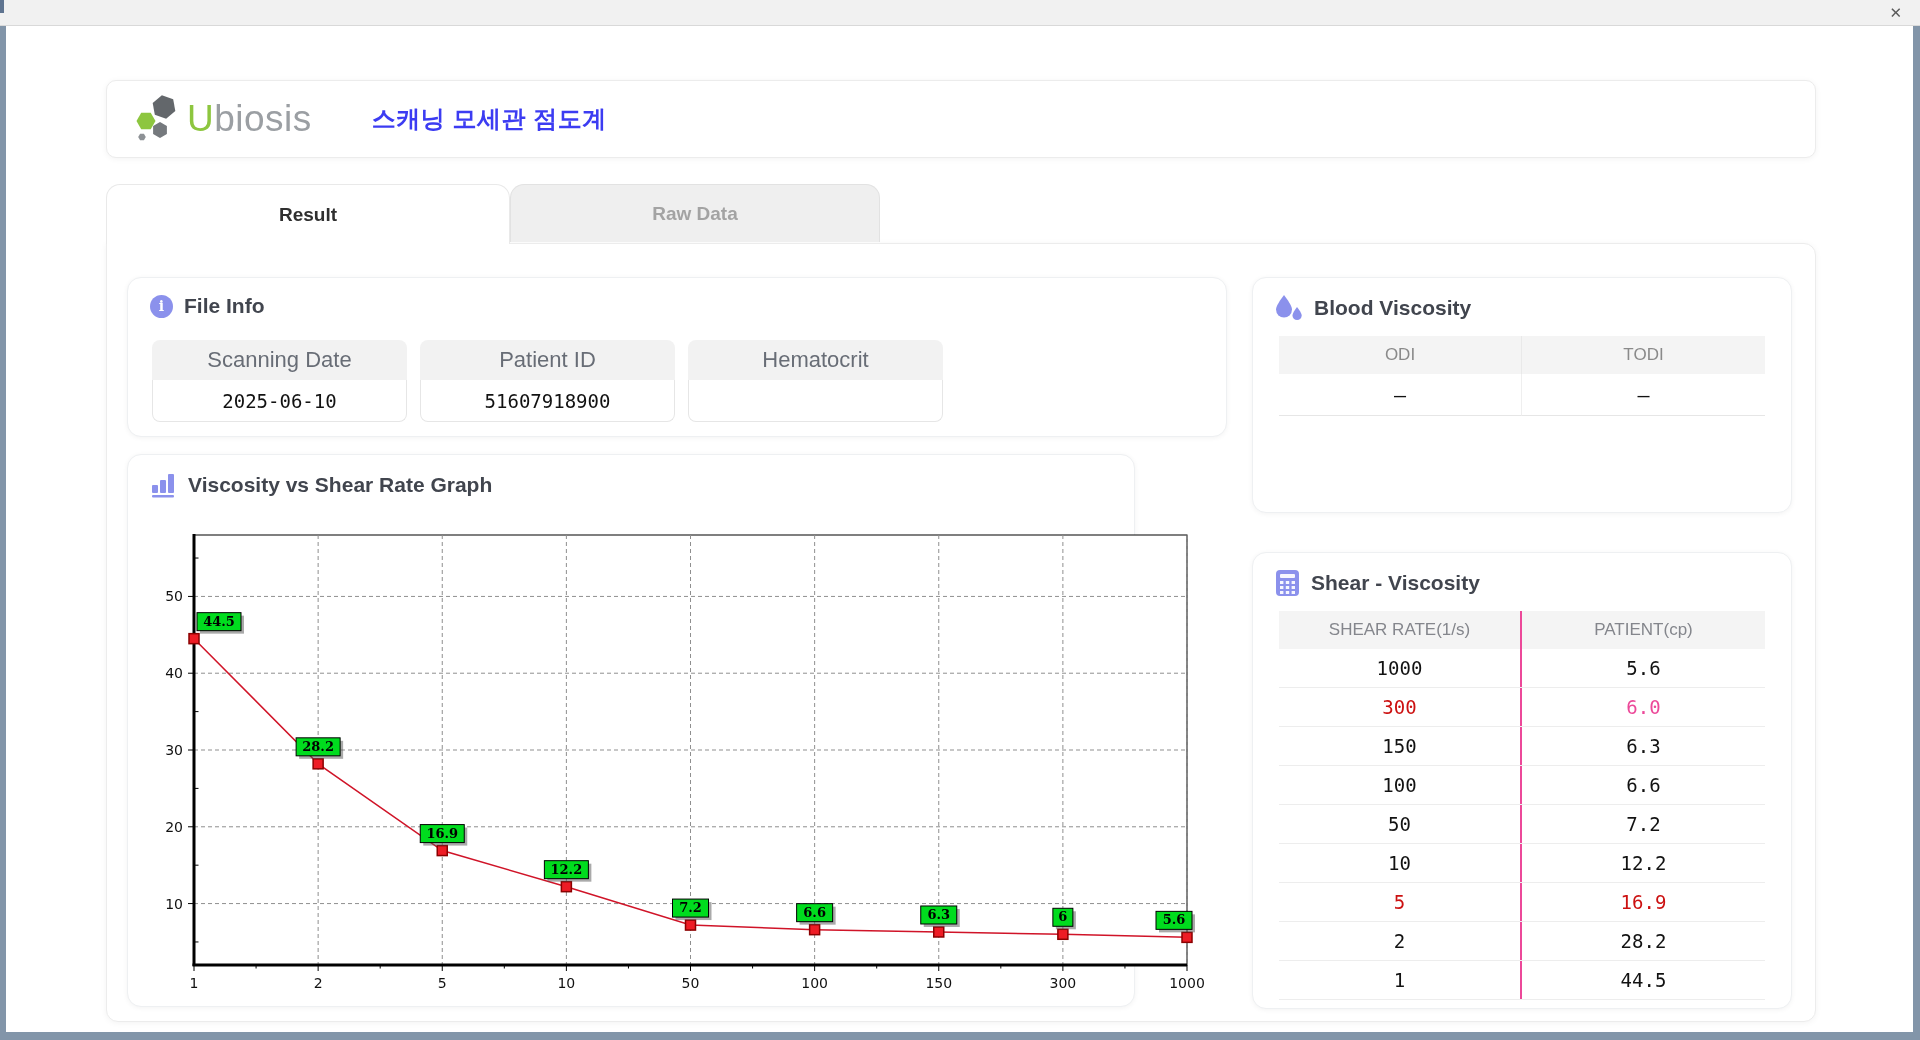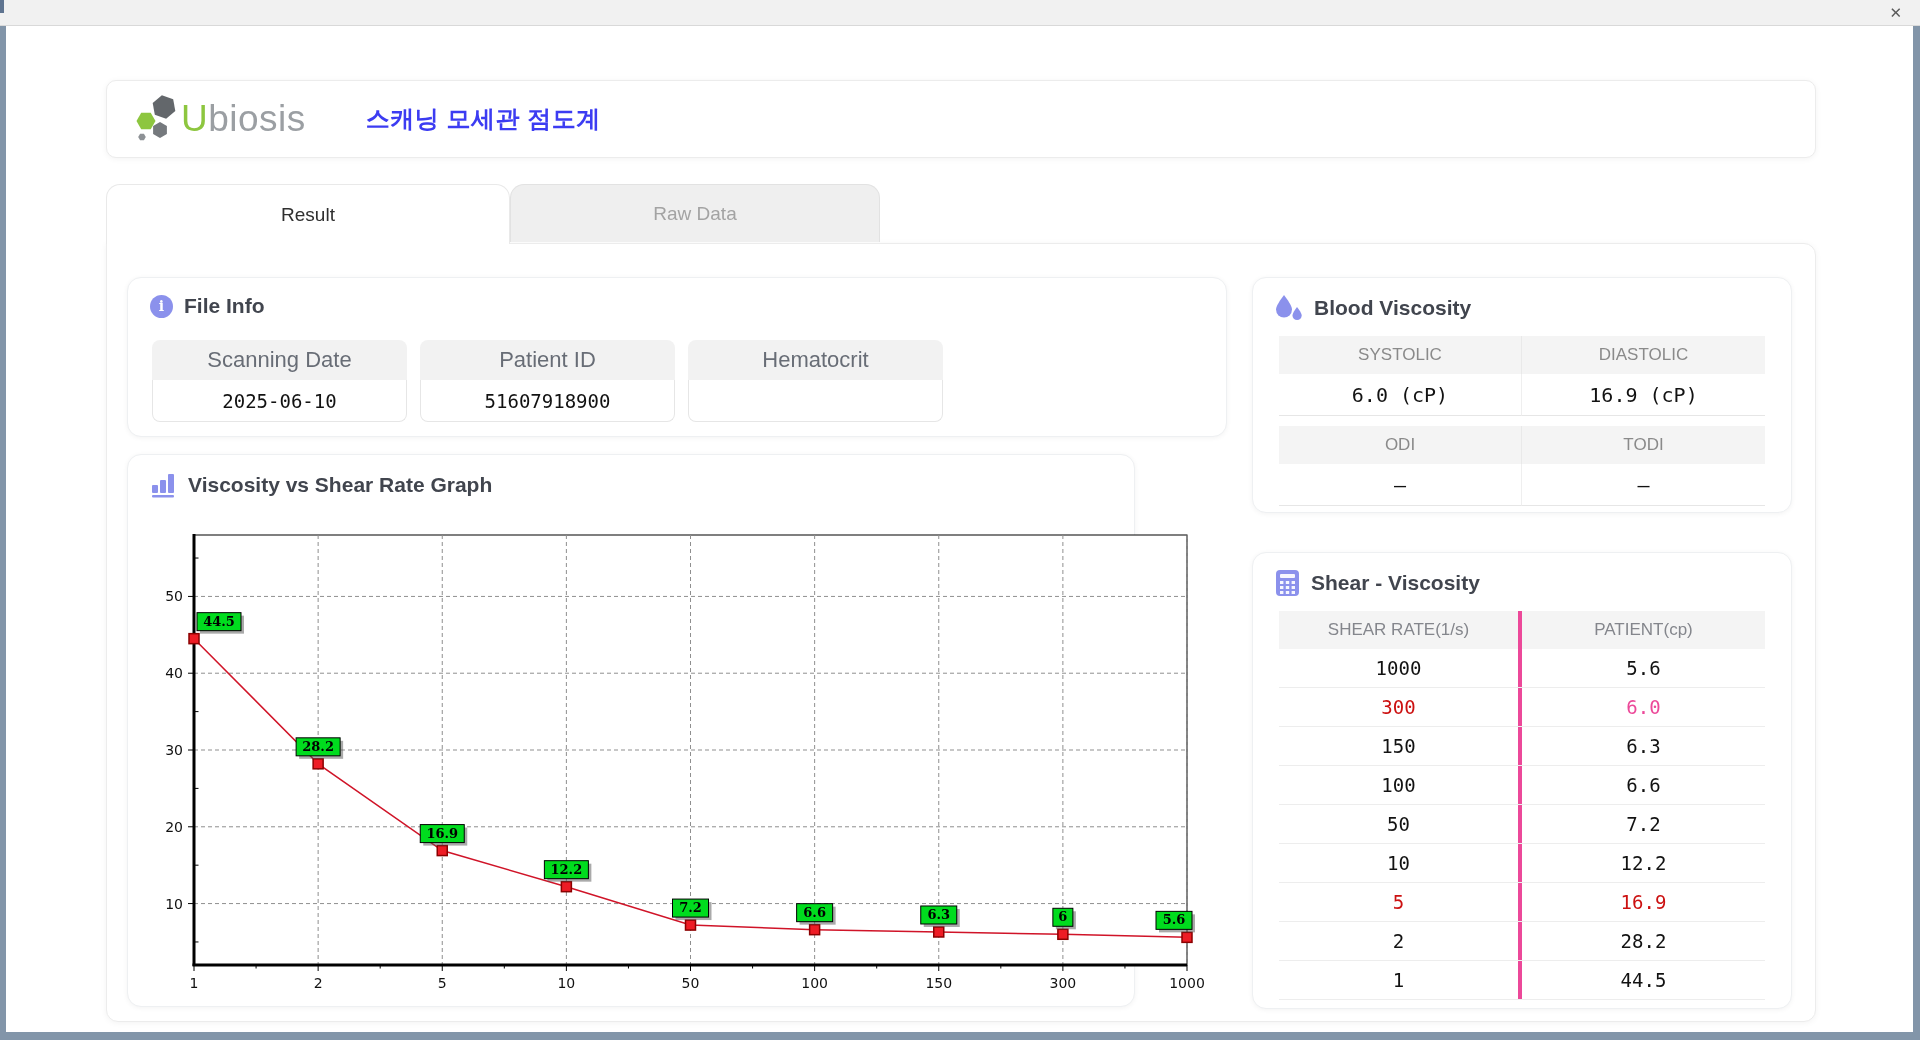--- a/index.html
+++ b/index.html
@@ -12,28 +12,28 @@
   .corner-nub { position:absolute; left:0; top:0; width:4px; height:13px; background:#5f7490; z-index:60; }
   .frame-left  { position:absolute; left:0; top:26px; width:6px;  height:1014px; background:#8295a9; z-index:40; }
   .frame-right { position:absolute; left:1913px; top:26px; width:7px; height:1014px; background:#8295a9; z-index:40; }
   .frame-bottom{ position:absolute; left:0; top:1032px; width:1920px; height:8px; background:#8295a9; z-index:40; }
 
   
   .header-card { position:absolute; left:106px; top:80px; width:1710px; height:78px; background:#fff;
     border:1px solid #ececec; border-radius:10px; box-shadow:0 1px 6px rgba(0,0,0,.05);
     display:flex; align-items:center; padding-left:28px; }
   .brand { display:flex; align-items:center; }
-  .brand-text { font-size:37px; letter-spacing:.5px; }
+  .brand-text { font-size:37px; letter-spacing:.5px; margin-left:6px; }
   .brand-u { color:#8dc63f; }
   .brand-rest { color:#9b9fa3; }
   .ko-title { margin-left:60px; color:#3c3cf2; font-size:24px; font-weight:bold; letter-spacing:.5px; }
 
   
   .tab { position:absolute; top:184px; height:60px; display:flex; align-items:center; justify-content:center;
-    font-size:19px; font-weight:normal; border-radius:14px 14px 0 0; z-index:10; }
+    font-size:19px; font-weight:bold; border-radius:14px 14px 0 0; z-index:10; }
   .tab-result { left:106px; width:404px; background:#fff; color:#2f2f2f; border:1px solid #e9e9e9; border-bottom:none; }
   .tab-raw { left:510px; width:370px; height:58px; background:#efefef; color:#a3a3a3; border:1px solid #e2e2e2; border-bottom:none; }
 
   
   .content-card { position:absolute; left:106px; top:243px; width:1710px; height:779px; background:#fff;
     border:1px solid #ececec; border-radius:0 12px 12px 12px; box-shadow:0 1px 6px rgba(0,0,0,.05); }
 
   .inner-card { position:absolute; background:#fff; border:1px solid #eef0f2; border-radius:14px; box-shadow:0 1px 5px rgba(0,0,0,.05); }
   .card-title { position:absolute; left:22px; top:16px; display:flex; align-items:center; gap:11px;
     font-size:21px; font-weight:bold; color:#41454e; }
@@ -66,21 +66,21 @@
   .bv-head .bv-cell:last-child { border-right:none; }
   .bv-vals .bv-cell { height:42px; color:#121212; font-size:20px; font-family:"DejaVu Sans Mono", monospace;
     border-bottom:1px solid #e6e6e6; border-right:1px solid #efefef; }
   .bv-vals .bv-cell:last-child { border-right:none; }
 
   
   .shear-card { left:1145px; top:308px; width:540px; height:457px; }
   .sv-table { position:absolute; left:26px; right:26px; top:58px; }
   .sv-row { display:flex; border-bottom:1px solid #ededed; }
   .sv-cell { width:50%; height:38px; display:flex; align-items:center; justify-content:center;
-    border-right:4px solid #ec4899; }
+    border-right:2px solid #ec4899; }
   .sv-cell:last-child { border-right:none; }
   .sv-head { border-bottom:none; }
   .sv-head .sv-cell { background:#f4f4f4; color:#84868c; font-size:17px; }
   .sv-val { color:#121212; font-size:19px; font-family:"DejaVu Sans Mono", monospace; }
 </style>
 </head>
 <body>
 
 <div class="page">
 
@@ -245,30 +245,20 @@
       <div class="card-title">
         <svg class="icon-svg" width="28" height="28" viewBox="0 0 28 28">
           <path d="M9 1 C9 1 1 11 1 15.5 a8 8 0 0 0 16 0 C17 11 9 1 9 1 Z" fill="#8b91ec"></path>
           <path d="M22 13 C22 13 17.5 18.8 17.5 21.4 a4.6 4.6 0 0 0 9.2 0 C26.7 18.8 22 13 22 13 Z" fill="#8b91ec"></path>
         </svg>
         <span>Blood Viscosity</span>
       </div>
       <div class="bv-table">
           <div class="bv-group">
             <div class="bv-row bv-head">
-              <div class="bv-cell">SYSTOLIC</div>
-              <div class="bv-cell">DIASTOLIC</div>
-            </div>
-            <div class="bv-row bv-vals">
-              <div class="bv-cell">6.0 (cP)</div>
-              <div class="bv-cell">16.9 (cP)</div>
-            </div>
-          </div>
-          <div class="bv-group">
-            <div class="bv-row bv-head">
               <div class="bv-cell">ODI</div>
               <div class="bv-cell">TODI</div>
             </div>
             <div class="bv-row bv-vals">
               <div class="bv-cell">–</div>
               <div class="bv-cell">–</div>
             </div>
           </div>
         </div>
     </div>

